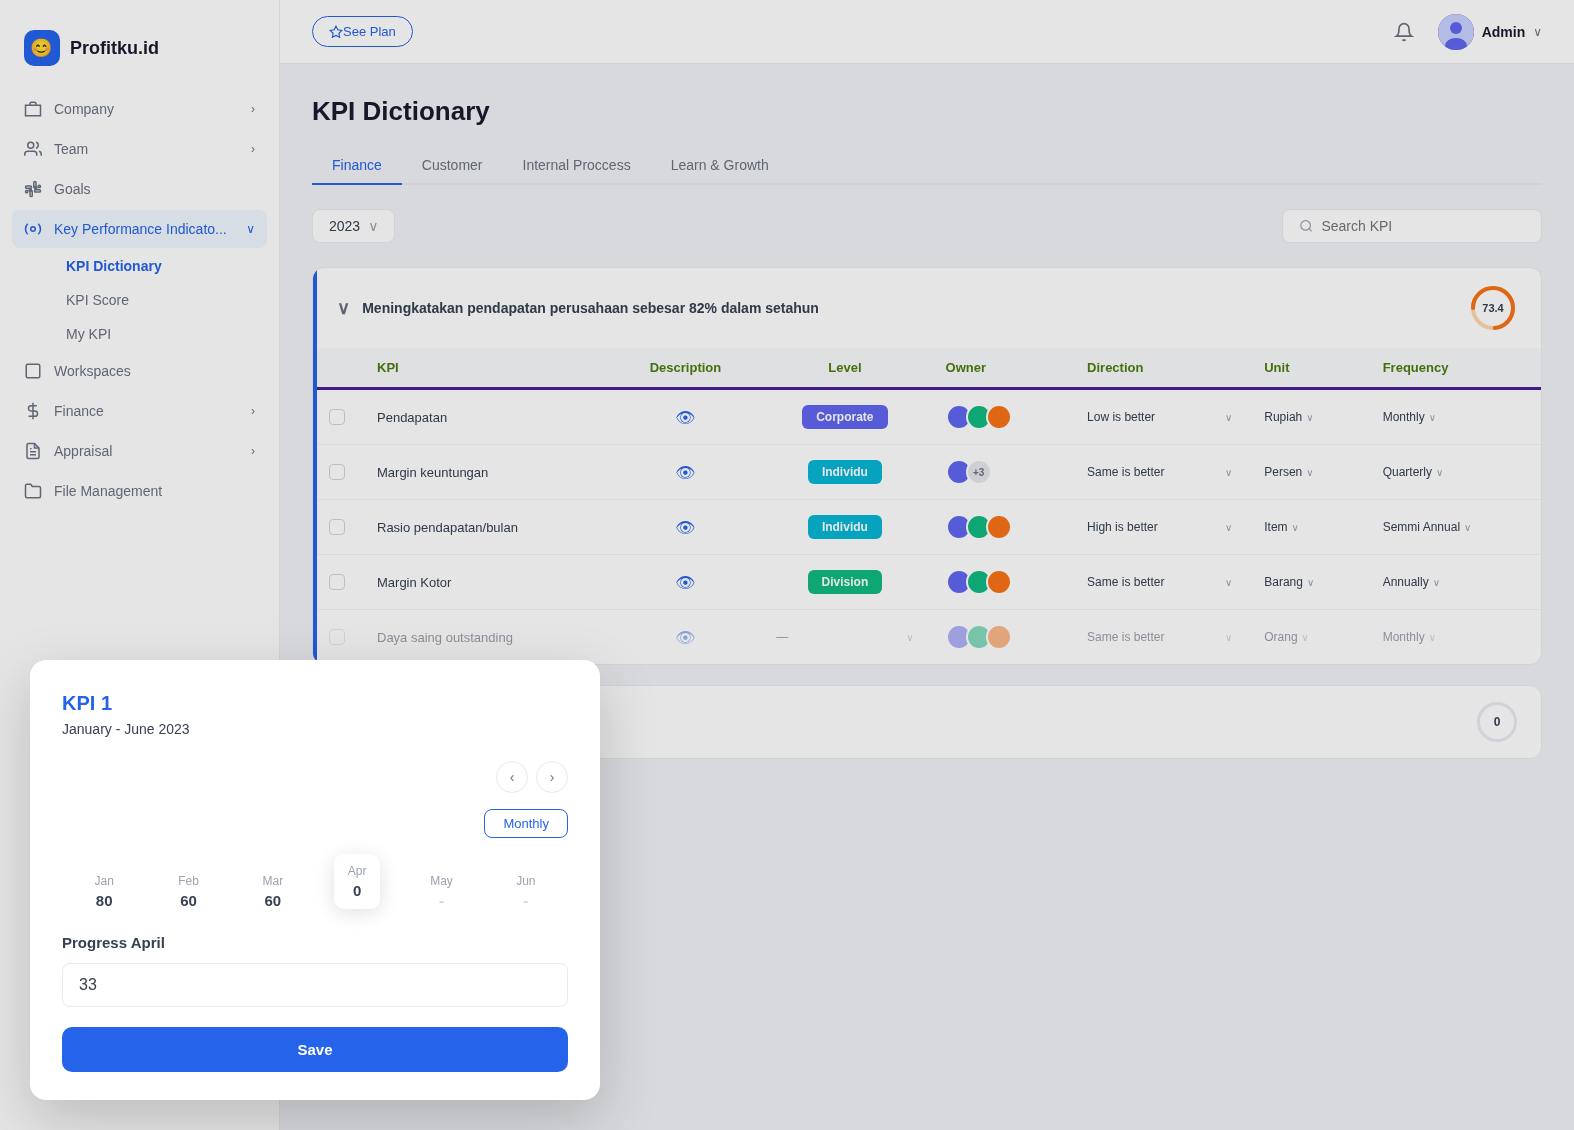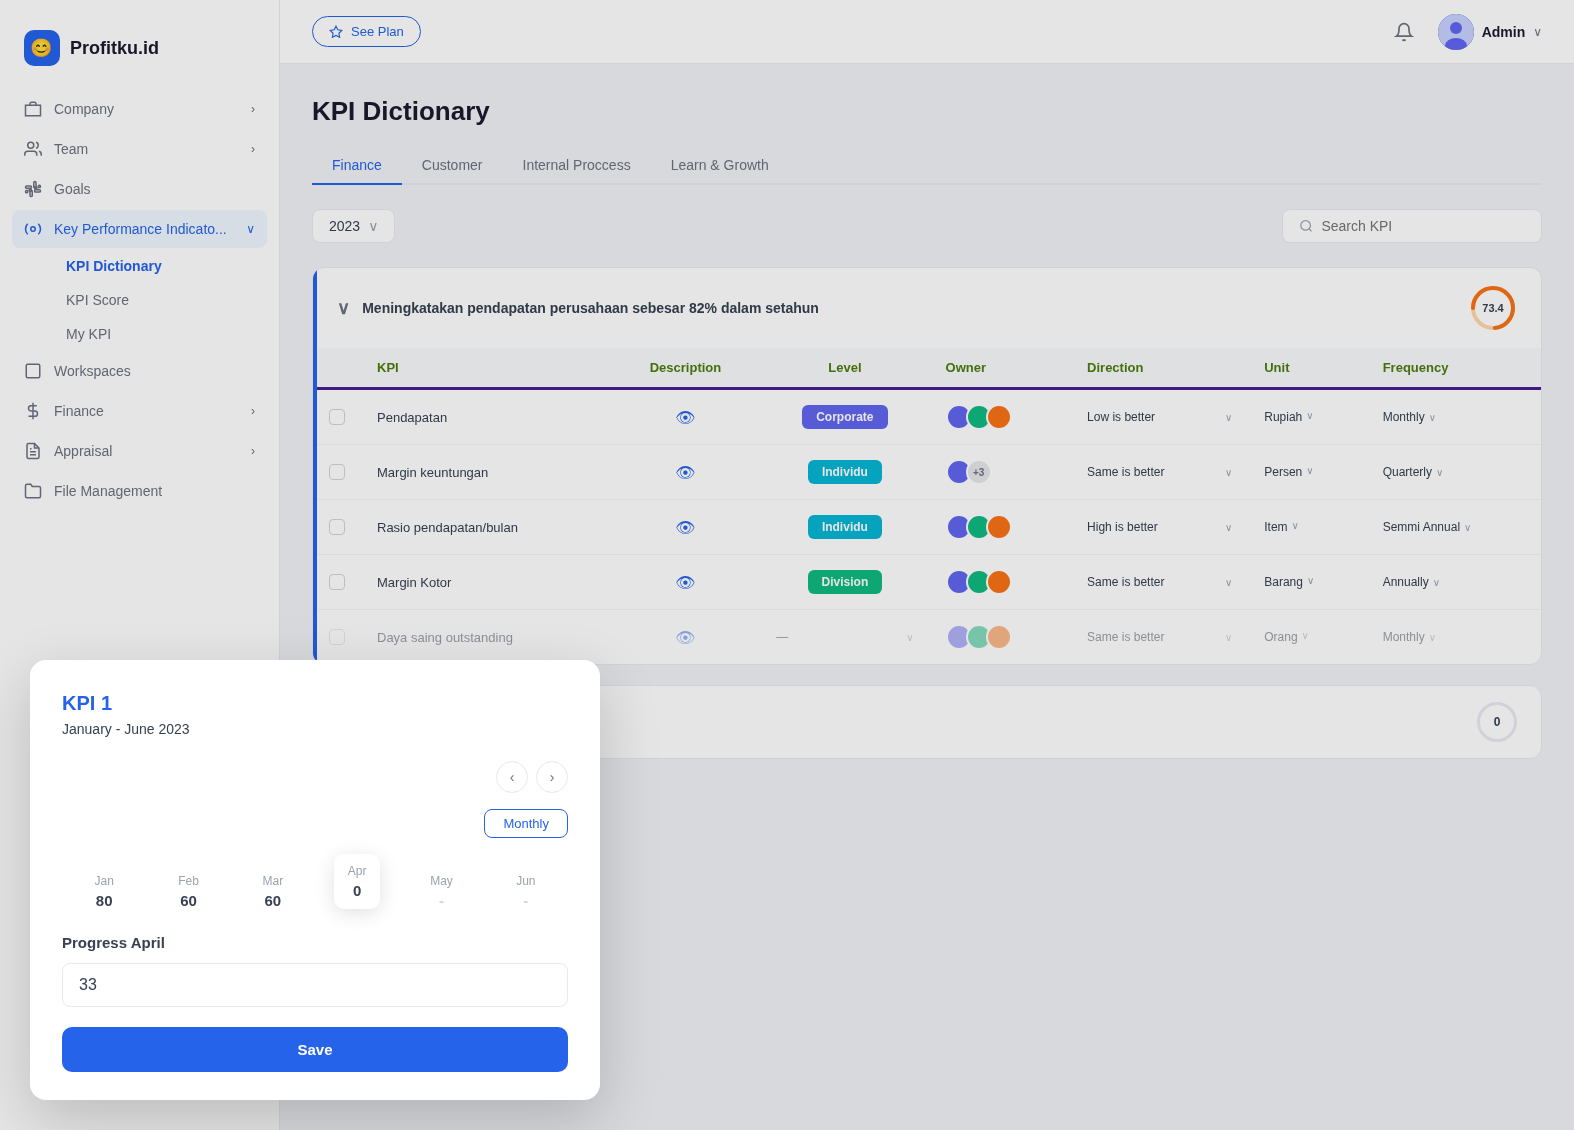--- a/index.html
+++ b/index.html
@@ -22,21 +22,21 @@
     .sub-nav { padding-left: 42px; display: flex; flex-direction: column; gap: 2px; }
     .sub-nav-item { padding: 8px 12px; border-radius: 8px; cursor: pointer; color: #6b7280; font-size: 14px; }
     .sub-nav-item.active { color: #2563eb; font-weight: 600; }
 
     
     .main-content { flex: 1; display: flex; flex-direction: column; }
 
     
     .topbar { background: #fff; border-bottom: 1px solid #e8eaf0; padding: 0 32px; height: 64px; display: flex; align-items: center; justify-content: space-between; }
     .topbar-left { display: flex; align-items: center; gap: 16px; }
-    .see-plan-btn { display: flex; align-items: center; gap: 8px; border: 1.5px solid #2563eb; color: #2563eb; padding: 7px 16px; border-radius: 20px; cursor: pointer; font-size: 13px; font-weight: 500; background: #fff; }
+    .see-plan-btn { display: flex; align-items: center; border: 1.5px solid #2563eb; color: #2563eb; padding: 7px 16px; border-radius: 20px; cursor: pointer; font-size: 13px; font-weight: 500; background: #fff; }
     .topbar-right { display: flex; align-items: center; gap: 16px; }
     .notification-icon { width: 36px; height: 36px; display: flex; align-items: center; justify-content: center; cursor: pointer; color: #6b7280; font-size: 20px; }
     .user-avatar { width: 36px; height: 36px; border-radius: 50%; background: linear-gradient(135deg, #667eea, #764ba2); display: flex; align-items: center; justify-content: center; color: #fff; font-size: 14px; overflow: hidden; }
     .user-info { display: flex; align-items: center; gap: 8px; cursor: pointer; }
     .user-name { font-weight: 600; color: #1a1a2e; font-size: 14px; }
 
     
     .page-content { padding: 32px; flex: 1; position: relative; }
     .page-title { font-size: 26px; font-weight: 700; color: #1a1a2e; margin-bottom: 20px; }
 
@@ -72,21 +72,21 @@
     .level-corporate { background: #6366f1; }
     .level-individu { background: #06b6d4; }
     .level-division { background: #10b981; }
 
     .avatar-stack { display: flex; }
     .avatar-sm { width: 26px; height: 26px; border-radius: 50%; border: 2px solid #fff; margin-left: -6px; overflow: hidden; display: flex; align-items: center; justify-content: center; font-size: 10px; font-weight: 600; color: #fff; }
     .avatar-sm:first-child { margin-left: 0; }
     .avatar-more { background: #e5e7eb; color: #6b7280; font-size: 10px; font-weight: 600; width: 26px; height: 26px; border-radius: 50%; display: flex; align-items: center; justify-content: center; margin-left: -6px; border: 2px solid #fff; }
 
     .direction-select { display: flex; align-items: center; gap: 6px; cursor: pointer; font-size: 12px; color: #374151; justify-content: space-between; }
-    .unit-select { display: flex; align-items: flex-start; gap: 4px; cursor: pointer; font-size: 12px; color: #374151; }
+    .unit-select { display: flex; align-items: center; gap: 4px; cursor: pointer; font-size: 12px; color: #374151; }
     .freq-select { display: flex; align-items: center; gap: 4px; cursor: pointer; font-size: 12px; color: #374151; }
     .select-chevron { color: #9ca3af; font-size: 10px; }
 
     
     .kpi-section-2 { background: #fff; border-radius: 12px; border: 1px solid #e8eaf0; margin-bottom: 20px; overflow: hidden; }
     .kpi-panel { position: absolute; bottom: 30px; left: 30px; width: 570px; background: #fff; border-radius: 16px; box-shadow: 0 20px 60px rgba(0,0,0,0.18); padding: 32px 32px 28px; pointer-events: all; z-index: 200; }
     .panel-title { font-size: 20px; font-weight: 700; color: #2563eb; margin-bottom: 6px; }
     .panel-date { font-size: 14px; color: #374151; margin-bottom: 24px; }
     .months-row { display: flex; gap: 0; align-items: flex-end; margin-bottom: 25px; position: relative; }
     .month-col { display: flex; flex-direction: column; align-items: center; flex: 1; }

